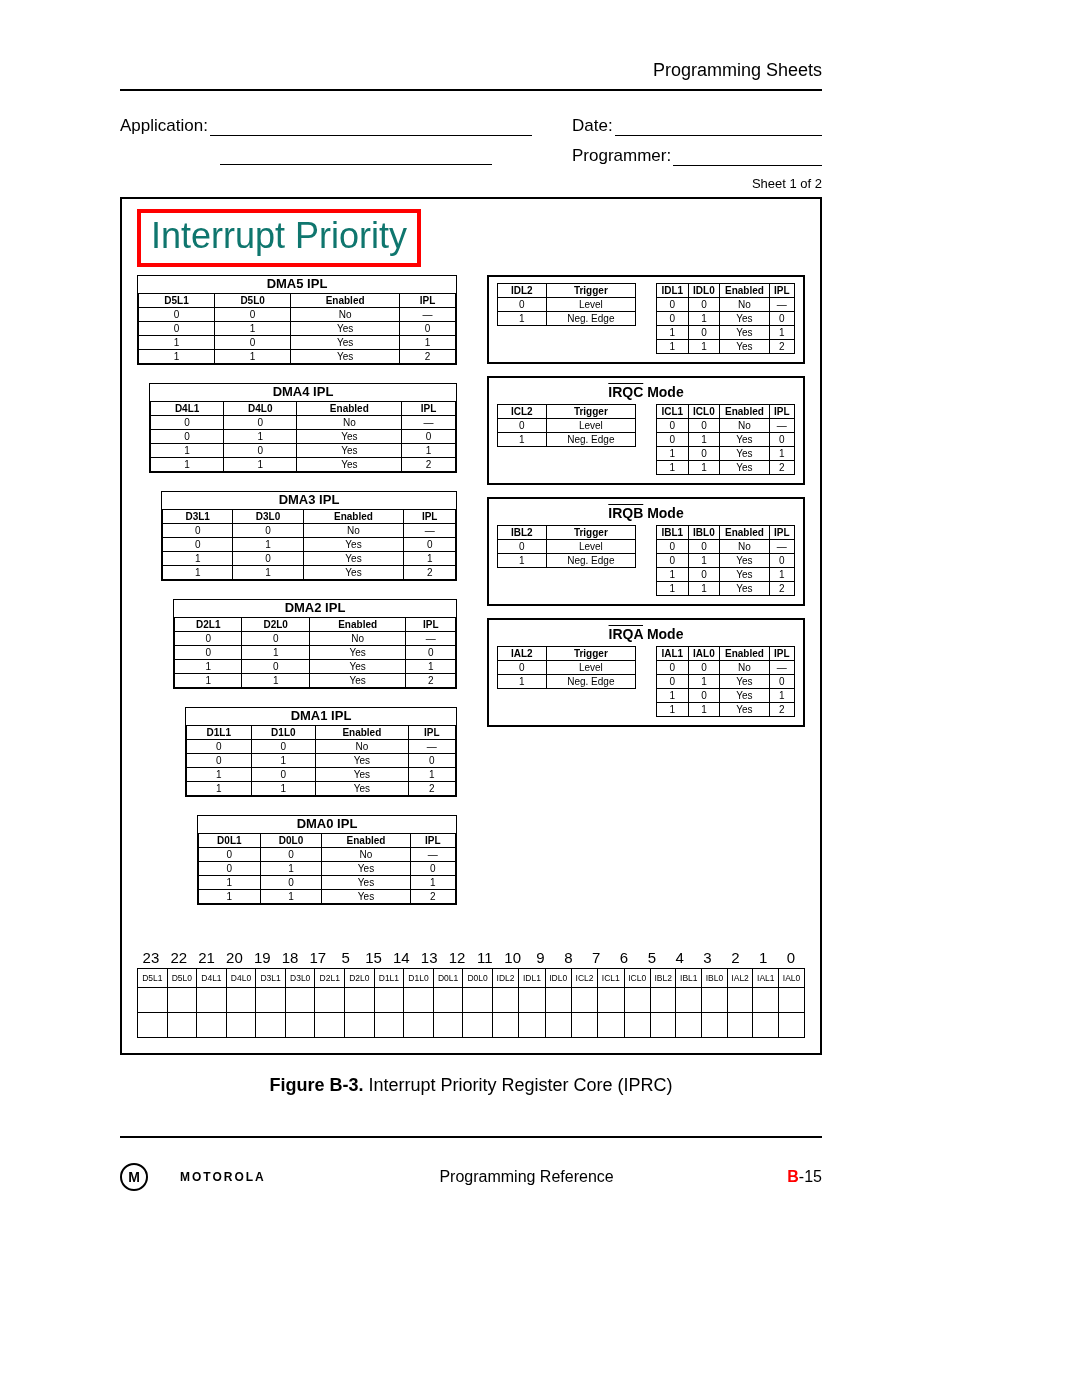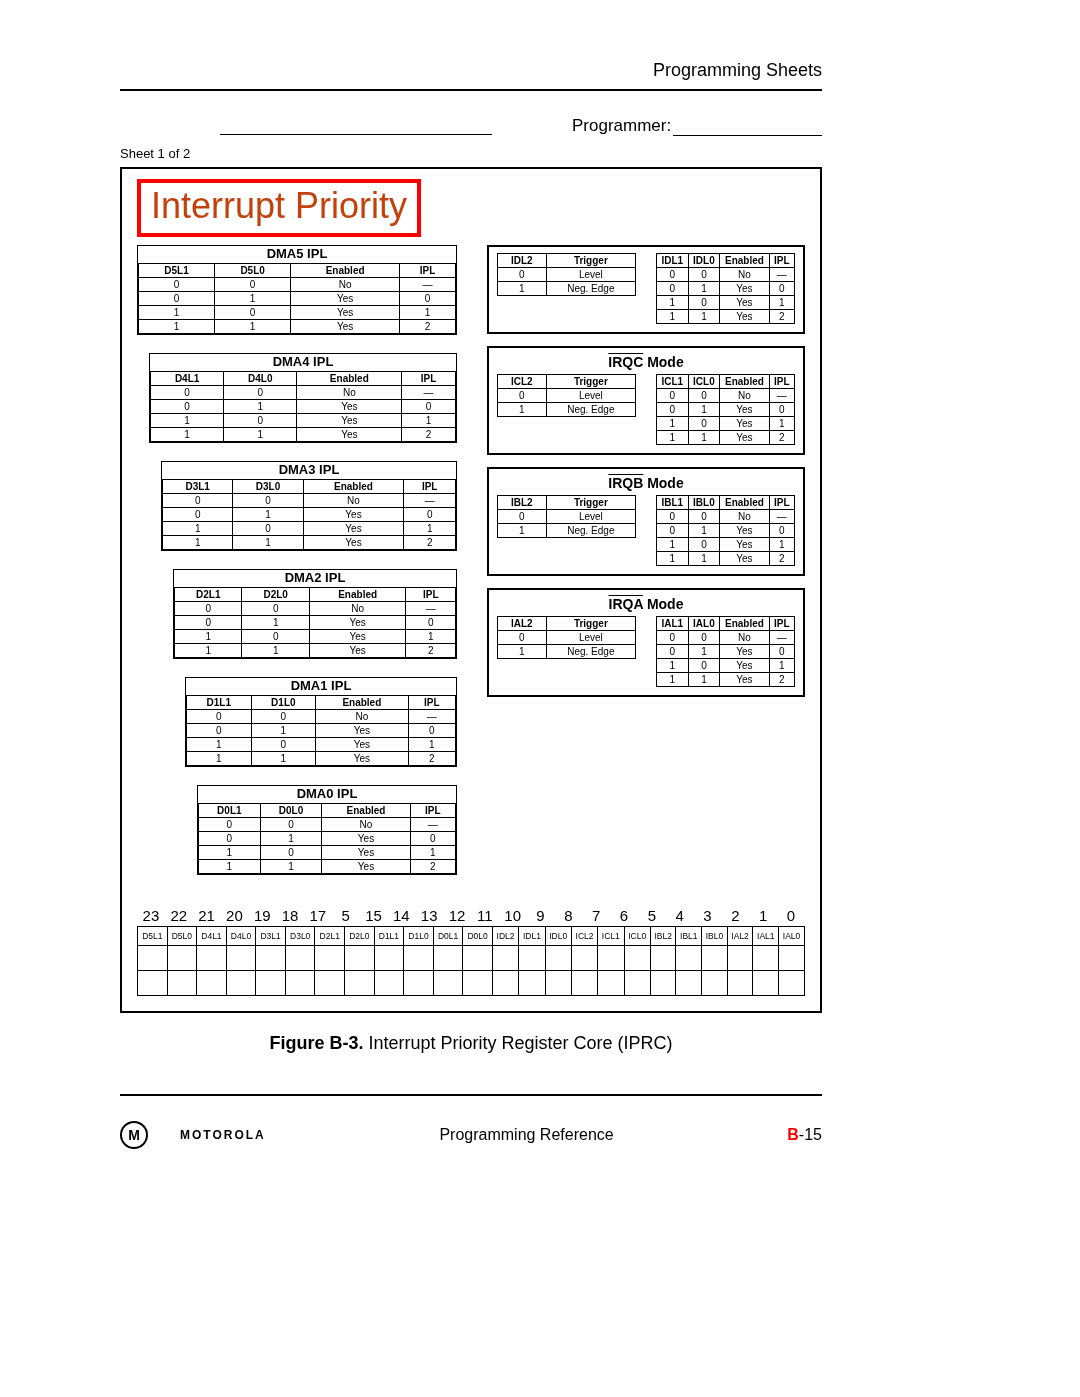--- a/index.html
+++ b/index.html
@@ -61,31 +61,32 @@
     margin-bottom: 10px;
   }
   .form-row2 .left-uline {
     flex: 1;
     border-bottom: 1px solid #000;
     margin-left: 100px;
     margin-right: 40px;
     height: 18px;
   }
   .sheet-info {
+    text-align: right;
     font-size: 13px;
     margin-bottom: 6px;
   }
   .diagram {
     border: 2px solid #000;
     padding: 10px 15px 15px 15px;
     position: relative;
   }
   .title-box {
     border: 4px solid #ff0000;
-    color: #c2410c;
+    color: #0f766e;
     font-size: 36px;
     display: inline-block;
     padding: 2px 10px 6px 10px;
     margin-bottom: 8px;
   }
   .main-area {
     display: flex;
     gap: 30px;
   }
   .left-col {
@@ -151,21 +152,21 @@
     width: 100%;
     font-size: 10px;
   }
   .trigger-table th, .trigger-table td,
   .ipl-table th, .ipl-table td {
     border: 1px solid #000;
     padding: 1px 4px;
     text-align: center;
   }
   .bit-row {
-    margin-top: 14px;
+    margin-top: 26px;
   }
   .bit-numbers {
     display: flex;
     font-size: 15px;
   }
   .bit-numbers div {
     flex: 1;
     text-align: center;
   }
   .bit-table {
@@ -230,20 +231,30 @@
   }
   .footer .page-num .b { color: #ff0000; font-weight: bold; }
 </style>
 </head>
 <body>
 
 <div class="page">
   <div class="header-right">Programming Sheets</div>
   <div class="top-rule"></div>
 
+  <div class="form-row">
+    <div class="form-left">
+      <span>Application:</span>
+      <div class="uline"></div>
+    </div>
+    <div class="form-right">
+      <span>Date:</span>
+      <div class="uline"></div>
+    </div>
+  </div>
   <div class="form-row2">
     <div class="left-uline"></div>
     <div class="form-right" style="width:250px;">
       <span>Programmer:</span>
       <div class="uline"></div>
     </div>
   </div>
   <div class="sheet-info">Sheet 1 of 2</div>
 
   <div class="diagram">

